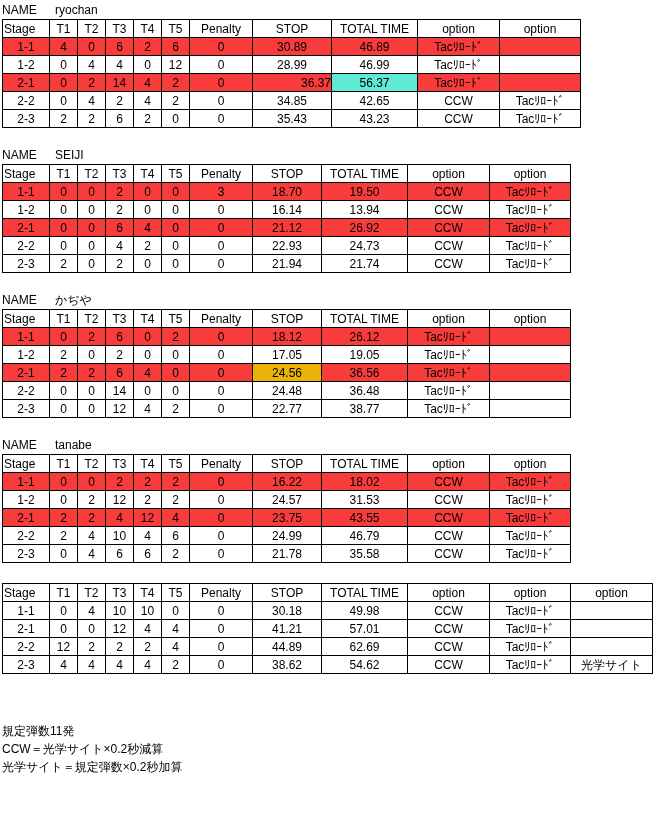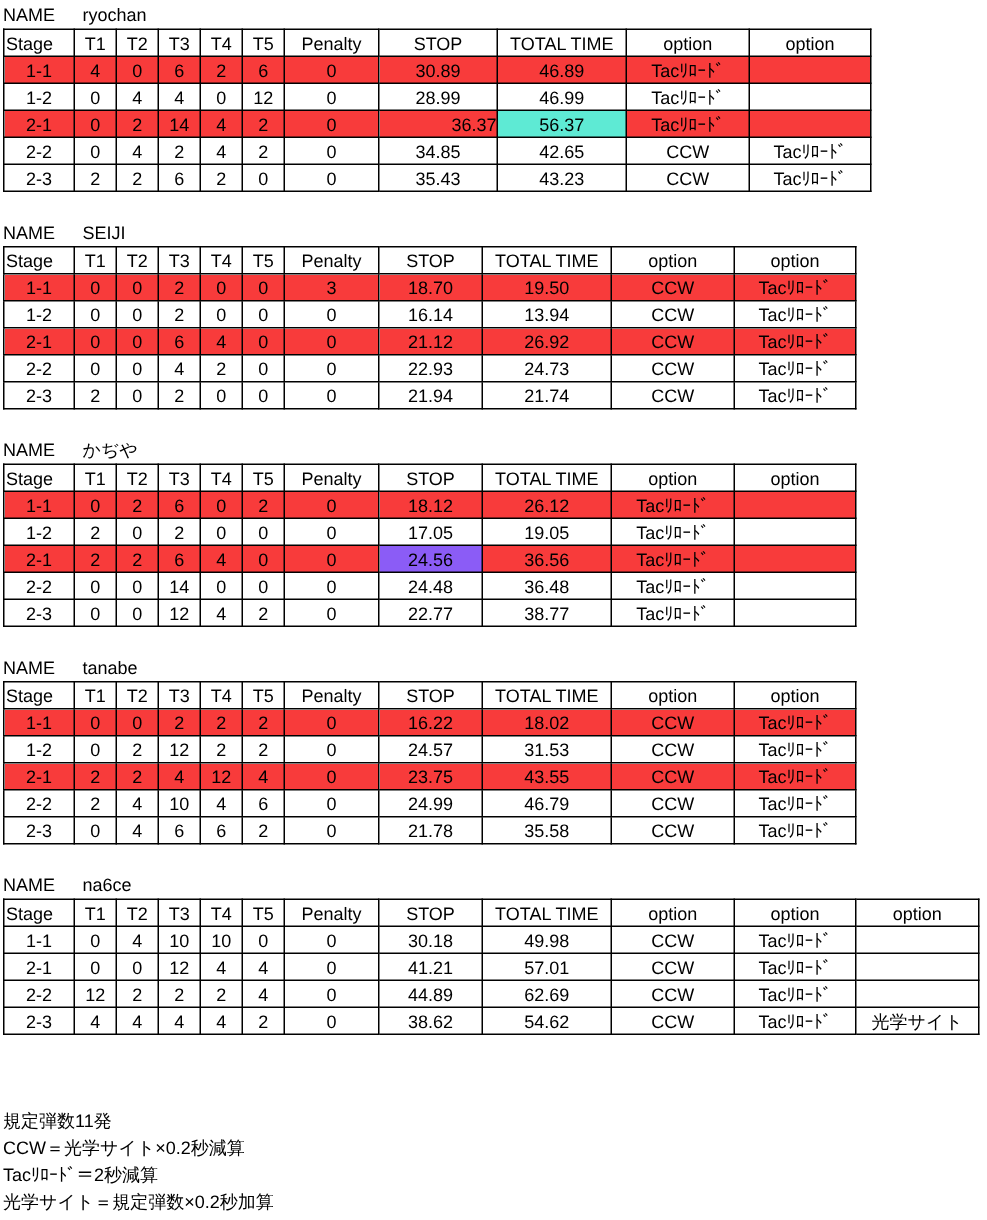--- a/index.html
+++ b/index.html
@@ -313,21 +313,21 @@
               <td></td>
             </tr>
             <tr>
               <td style="background: rgb(248, 59, 59);">2-1</td>
               <td style="background: rgb(248, 59, 59);">2</td>
               <td style="background: rgb(248, 59, 59);">2</td>
               <td style="background: rgb(248, 59, 59);">6</td>
               <td style="background: rgb(248, 59, 59);">4</td>
               <td style="background: rgb(248, 59, 59);">0</td>
               <td style="background: rgb(248, 59, 59);">0</td>
-              <td style="background: #8b5cf6;">24.56</td>
+              <td style="background: #eab308;">24.56</td>
               <td style="background: rgb(248, 59, 59);">36.56</td>
               <td style="background: rgb(248, 59, 59);">Tacﾘﾛｰﾄﾞ</td>
               <td style="background: rgb(248, 59, 59);"></td>
             </tr>
             <tr>
               <td>2-2</td>
               <td>0</td>
               <td>0</td>
               <td>14</td>
               <td>0</td>
@@ -448,21 +448,20 @@
               <td>0</td>
               <td>21.78</td>
               <td>35.58</td>
               <td>CCW</td>
               <td>Tacﾘﾛｰﾄﾞ</td>
             </tr>
           </tbody>
         </table>
       </div>
       <div class="block">
-        <div class="name-line"><span class="nm-label">NAME</span><span class="nm-value">na6ce</span></div>
         <table class="results">
           <colgroup>
             <col style="width: 47px;">
             <col style="width: 28px;">
             <col style="width: 28px;">
             <col style="width: 28px;">
             <col style="width: 28px;">
             <col style="width: 28px;">
             <col style="width: 63px;">
             <col style="width: 69px;">
@@ -545,16 +544,15 @@
               <td>光学サイト</td>
             </tr>
           </tbody>
         </table>
       </div>
     </div>
 
   <div id="footer">
     <div class="footer-line">規定弾数11発</div>
     <div class="footer-line">CCW＝光学サイト×0.2秒減算</div>
-    <div class="footer-line">Tacﾘﾛｰﾄﾞ＝2秒減算</div>
     <div class="footer-line">光学サイト＝規定弾数×0.2秒加算</div>
   </div>
 </div>
 
 </body></html>

